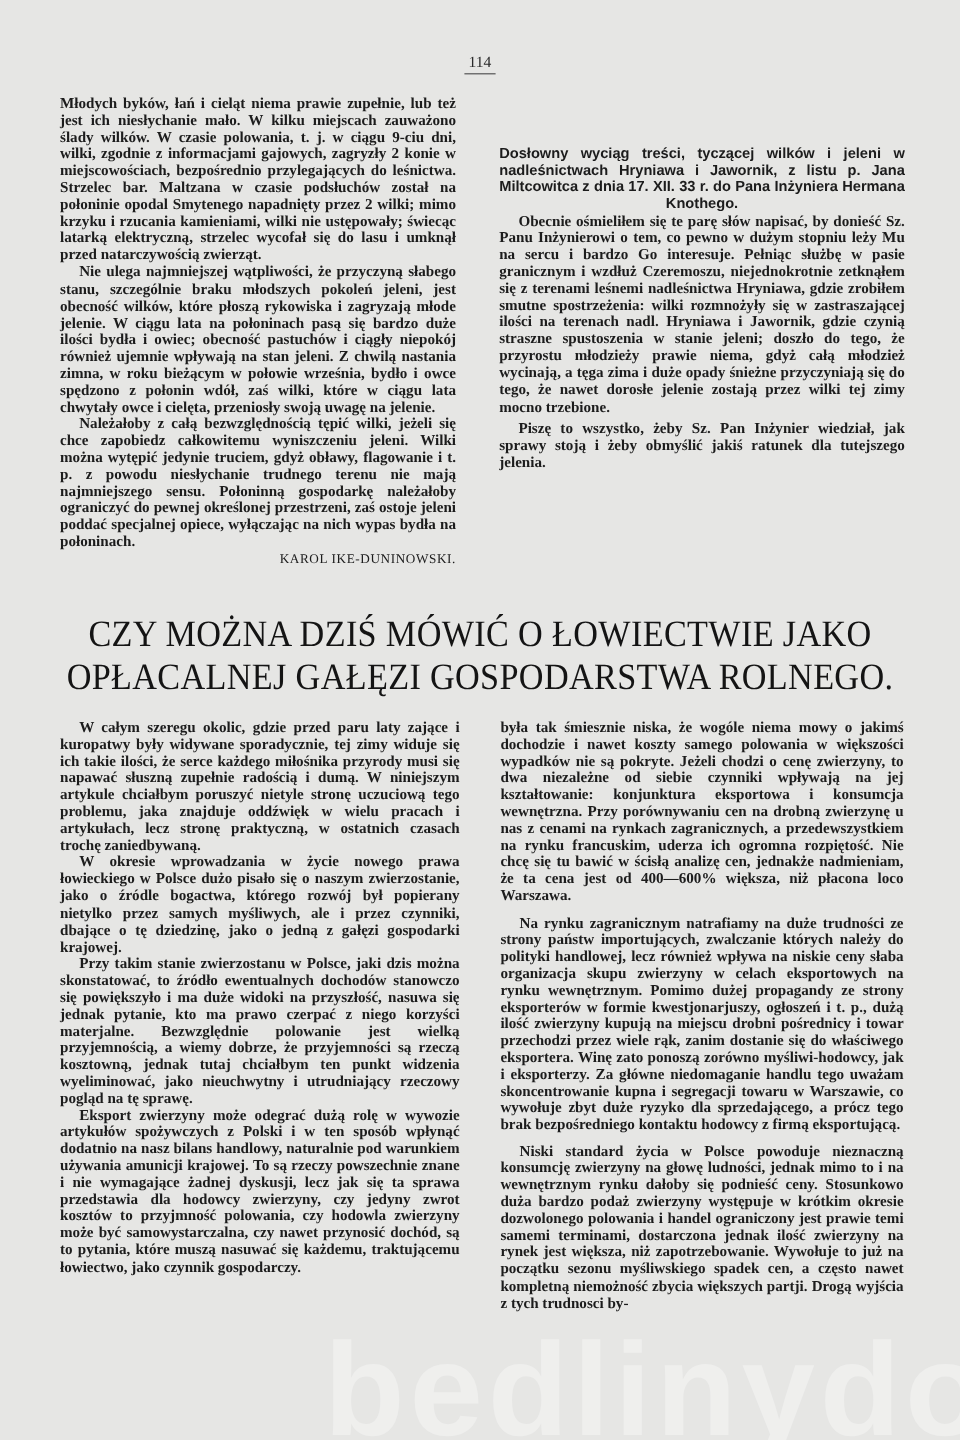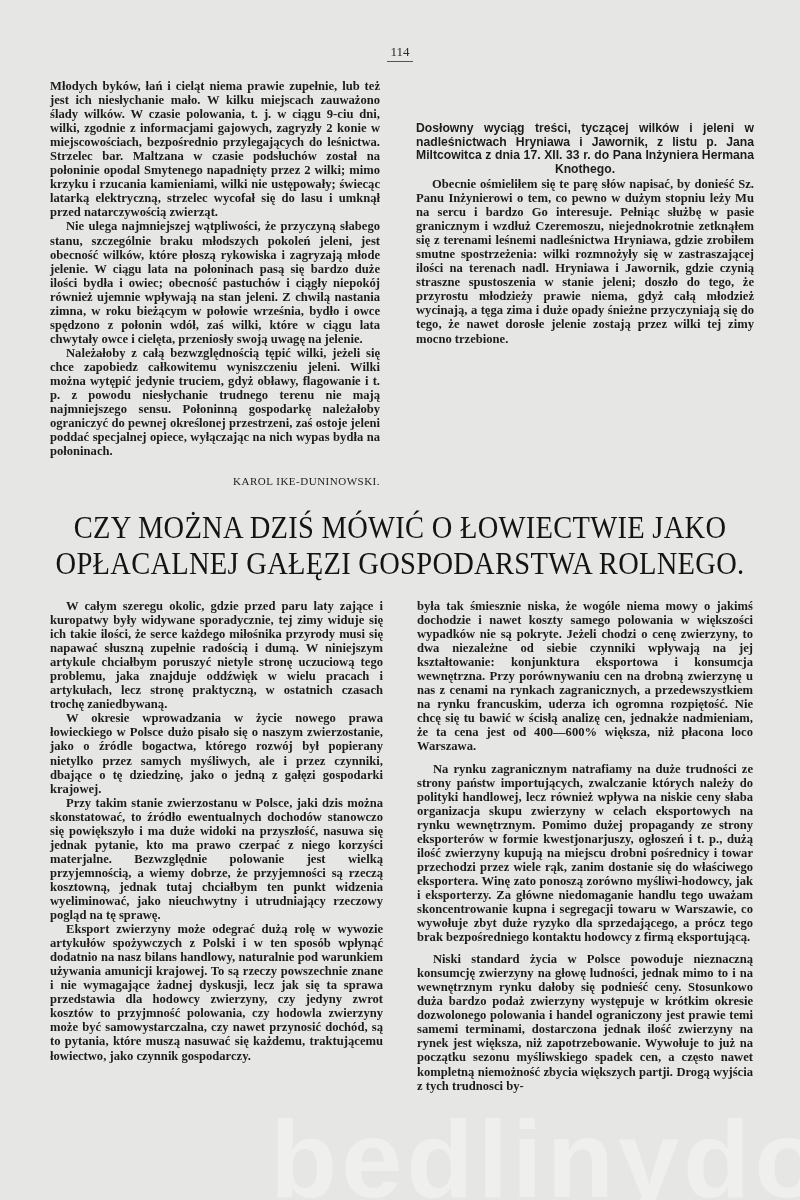--- a/index.html
+++ b/index.html
@@ -22,21 +22,21 @@
     .col p { margin: 0; text-indent: 16px; font-weight: bold; }
     .top-left { left: 50px; top: 79px; width: 330px; }
     .top-right { left: 416px; top: 79px; width: 338px; margin-top: 43px; }
     .bot-left { left: 50px; top: 599px; width: 333px; }
     .bot-right { left: 417px; top: 599px; width: 336px; }
     .letter-title {
       font-family: "Liberation Sans", "DejaVu Sans", sans-serif;
       font-weight: bold; font-size: 12.2px; line-height: 13.5px;
       text-align: justify; text-align-last: center; margin-bottom: 1px;
     }
-    .signature { text-align: right; margin-top: 16px; font-size: 11px; letter-spacing: 0.5px; }
+    .signature { text-align: right; margin-top: 1px; font-size: 11px; letter-spacing: 0.5px; }
     .initials { text-align: right; margin-top: 6px; padding-right: 16px; font-size: 11px; }
     .gap { height: 8px; }
     .headline {
       position: absolute; top: 510px; left: 0; width: 800px;
       text-align: center; font-family: "Liberation Serif", serif;
       font-size: 31px; line-height: 36px; letter-spacing: 0.3px;
       transform: scaleX(0.92); transform-origin: center;
       color: #141414;
     }
     .watermark-bottom {
@@ -54,20 +54,21 @@
   <p style="text-indent:0">Młodych byków, łań i cieląt niema prawie zupełnie, lub też jest ich niesłychanie mało. W kilku miejscach zauważono ślady wilków. W czasie polowania, t. j. w ciągu 9-ciu dni, wilki, zgodnie z informacjami gajowych, zagryzły 2 konie w miejscowościach, bezpośrednio przylegających do leśnictwa. Strzelec bar. Maltzana w czasie podsłuchów został na połoninie opodal Smytenego napadnięty przez 2 wilki; mimo krzyku i rzucania kamieniami, wilki nie ustępowały; świecąc latarką elektryczną, strzelec wycofał się do lasu i umknął przed natarczywością zwierząt.</p>
   <p>Nie ulega najmniejszej wątpliwości, że przyczyną słabego stanu, szczególnie braku młodszych pokoleń jeleni, jest obecność wilków, które płoszą rykowiska i zagryzają młode jelenie. W ciągu lata na połoninach pasą się bardzo duże ilości bydła i owiec; obecność pastuchów i ciągły niepokój również ujemnie wpływają na stan jeleni. Z chwilą nastania zimna, w roku bieżącym w połowie września, bydło i owce spędzono z połonin wdół, zaś wilki, które w ciągu lata chwytały owce i cielęta, przeniosły swoją uwagę na jelenie.</p>
   <p>Należałoby z całą bezwzględnością tępić wilki, jeżeli się chce zapobiedz całkowitemu wyniszczeniu jeleni. Wilki można wytępić jedynie truciem, gdyż obławy, flagowanie i t. p. z powodu niesłychanie trudnego terenu nie mają najmniejszego sensu. Połoninną gospodarkę należałoby ograniczyć do pewnej określonej przestrzeni, zaś ostoje jeleni poddać specjalnej opiece, wyłączając na nich wypas bydła na połoninach.</p>
   <div class="signature">KAROL IKE-DUNINOWSKI.</div>
 </div>
 
 <div class="col top-right">
   <div class="letter-title">Dosłowny wyciąg treści, tyczącej wilków i jeleni w nadleśnictwach Hryniawa i Jawornik, z listu p. Jana Miltcowitca z dnia 17. XII. 33 r. do Pana Inżyniera Hermana Knothego.</div>
   <p>Obecnie ośmieliłem się te parę słów napisać, by donieść Sz. Panu Inżynierowi o tem, co pewno w dużym stopniu leży Mu na sercu i bardzo Go interesuje. Pełniąc służbę w pasie granicznym i wzdłuż Czeremoszu, niejednokrotnie zetknąłem się z terenami leśnemi nadleśnictwa Hryniawa, gdzie zrobiłem smutne spostrzeżenia: wilki rozmnożyły się w zastraszającej ilości na terenach nadl. Hryniawa i Jawornik, gdzie czynią straszne spustoszenia w stanie jeleni; doszło do tego, że przyrostu młodzieży prawie niema, gdyż całą młodzież wycinają, a tęga zima i duże opady śnieżne przyczyniają się do tego, że nawet dorosłe jelenie zostają przez wilki tej zimy mocno trzebione.</p>
   <div class="gap" style="height:4px"></div>
+  <p>Piszę to wszystko, żeby Sz. Pan Inżynier wiedział, jak sprawy stoją i żeby obmyślić jakiś ratunek dla tutejszego jelenia.</p>
 </div>
 
 <div class="headline">
   <div>CZY MOŻNA DZIŚ MÓWIĆ O ŁOWIECTWIE JAKO</div>
   <div>OPŁACALNEJ GAŁĘZI GOSPODARSTWA ROLNEGO.</div>
 </div>
 
 <div class="col bot-left">
   <p>W całym szeregu okolic, gdzie przed paru laty zające i kuropatwy były widywane sporadycznie, tej zimy widuje się ich takie ilości, że serce każdego miłośnika przyrody musi się napawać słuszną zupełnie radością i dumą. W niniejszym artykule chciałbym poruszyć nietyle stronę uczuciową tego problemu, jaka znajduje oddźwięk w wielu pracach i artykułach, lecz stronę praktyczną, w ostatnich czasach trochę zaniedbywaną.</p>
   <p>W okresie wprowadzania w życie nowego prawa łowieckiego w Polsce dużo pisało się o naszym zwierzostanie, jako o źródle bogactwa, którego rozwój był popierany nietylko przez samych myśliwych, ale i przez czynniki, dbające o tę dziedzinę, jako o jedną z gałęzi gospodarki krajowej.</p>

